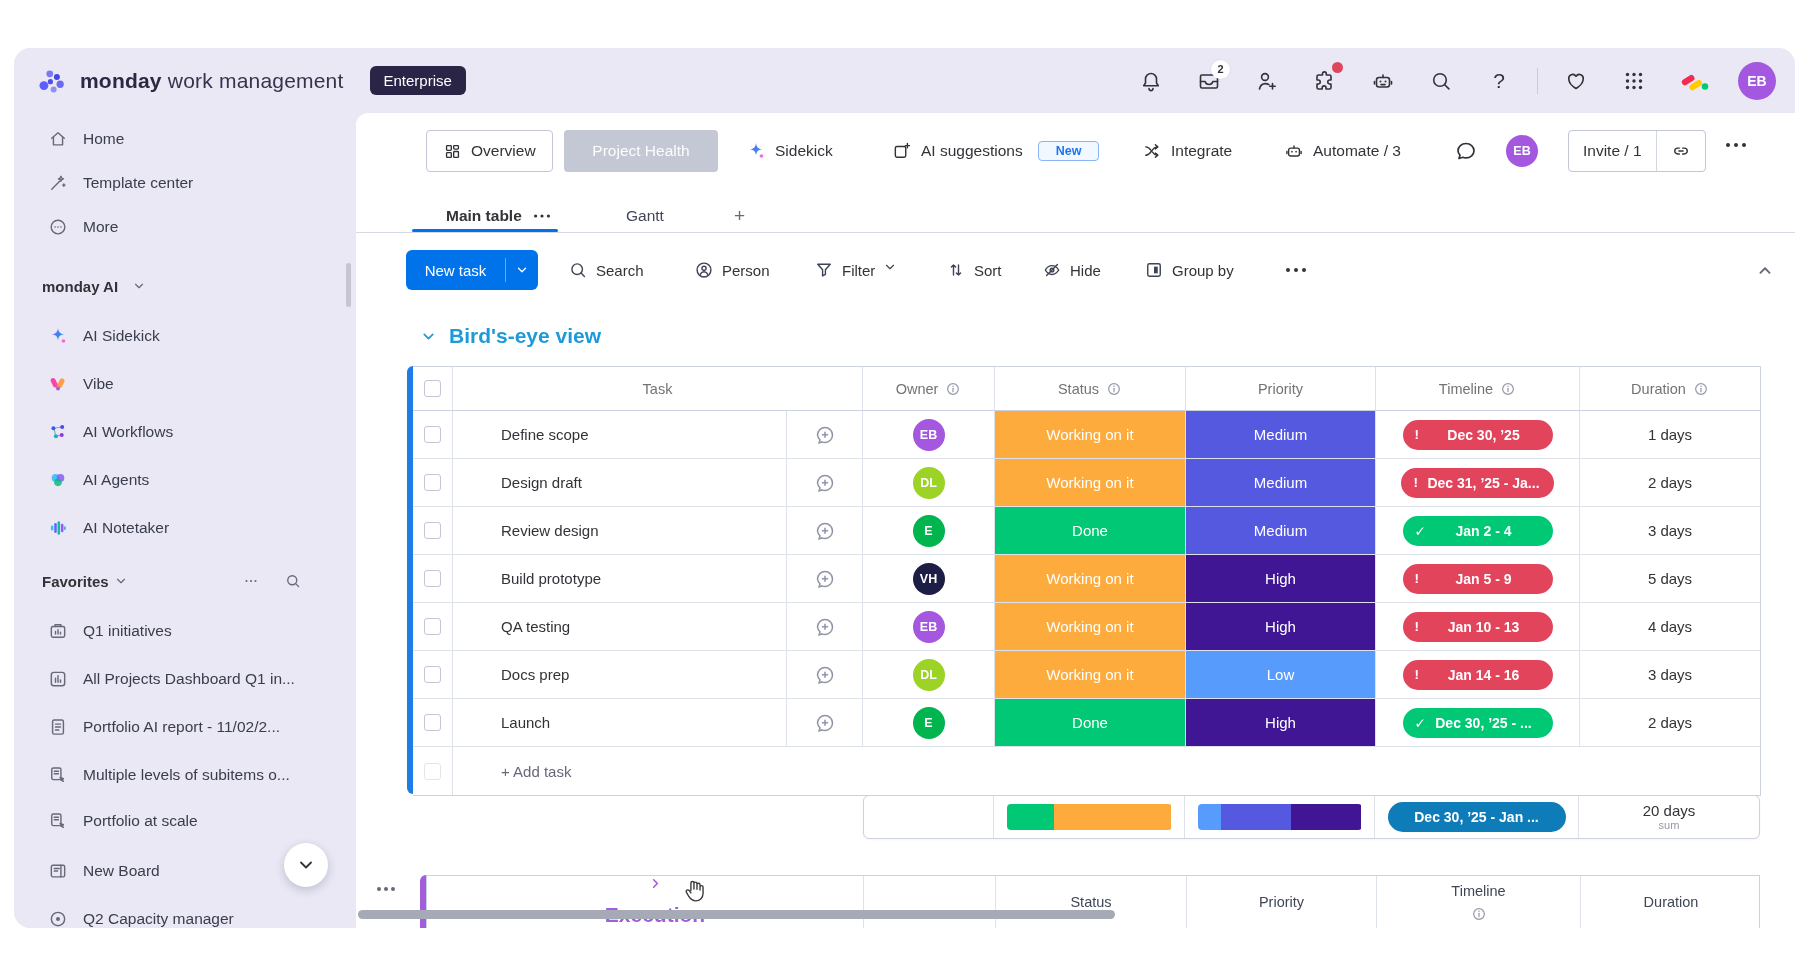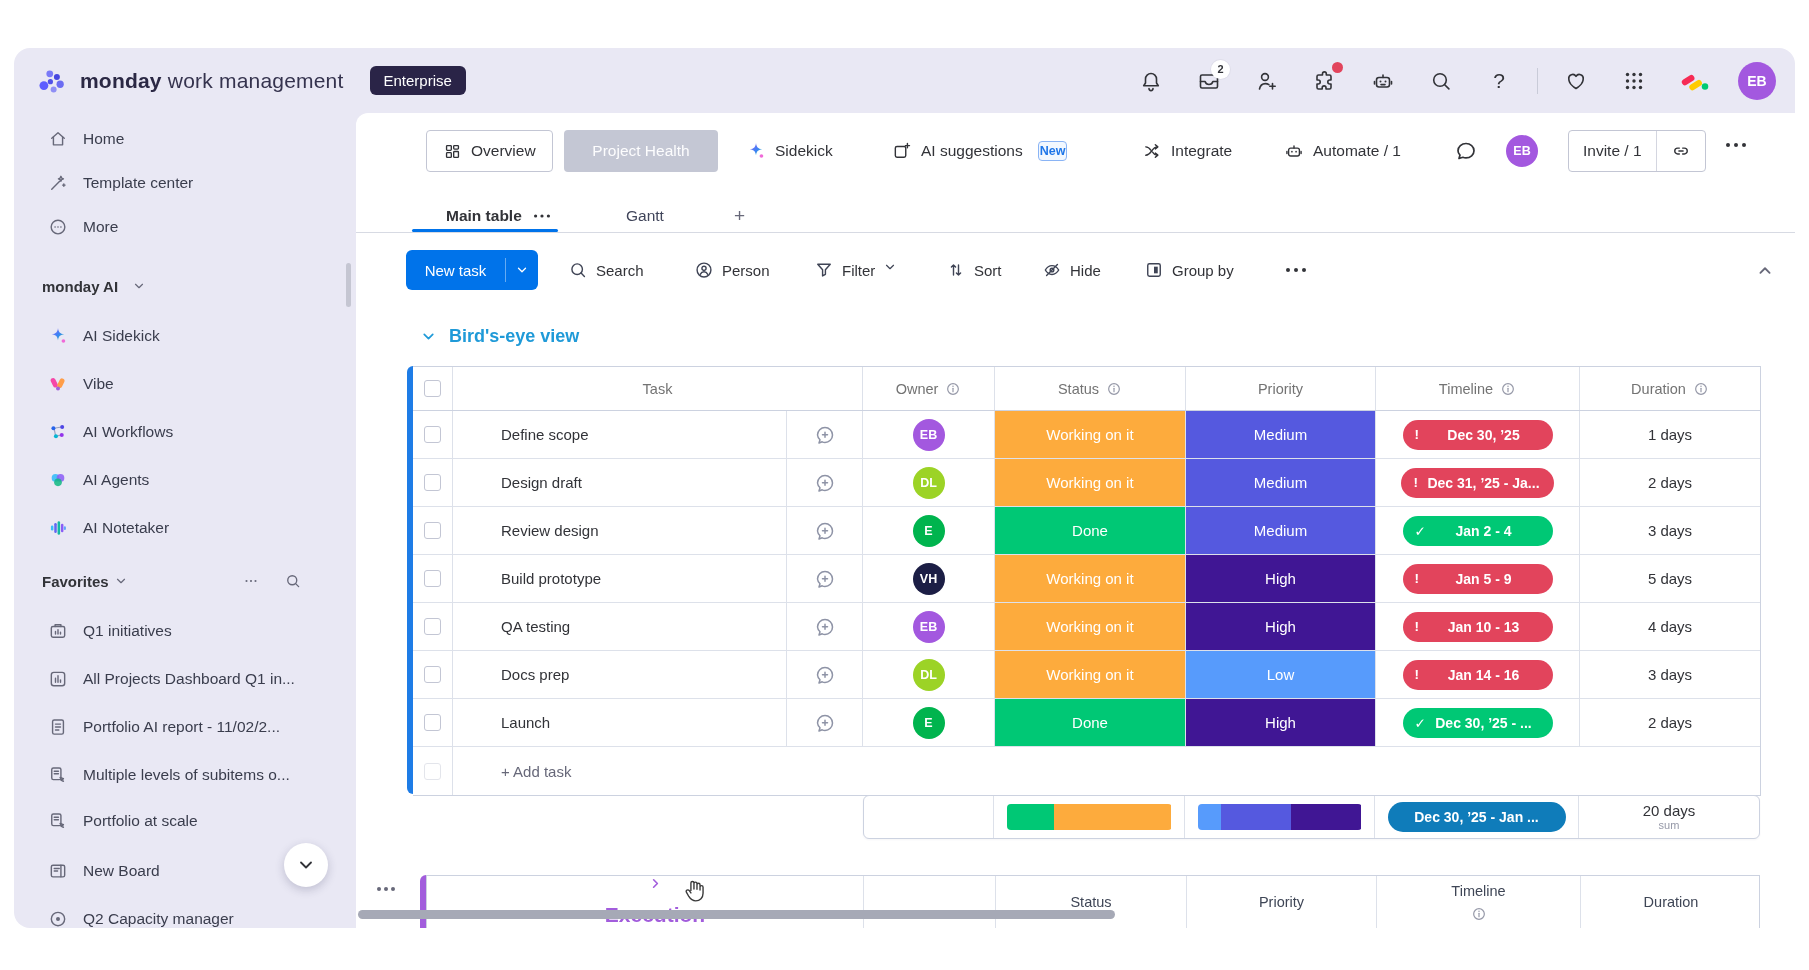--- a/index.html
+++ b/index.html
@@ -38,21 +38,21 @@
   .side-head .chev { position:absolute; width:14px; height:14px; color:#676879; }
   .side-head .hico { position:absolute; width:18px; height:18px; color:#676879; cursor:pointer; }
   .side-thumb { position:absolute; left:332px; top:150px; width:5px; height:44px; border-radius:3px; background:#c5c6d2; }
   .collapse-btn { position:absolute; left:270px; top:730px; width:44px; height:44px; border-radius:50%;
                   background:#fff; box-shadow:0 3px 10px rgba(40,40,80,.22); display:flex; align-items:center; justify-content:center; cursor:pointer; }
   
   .panel { position:absolute; left:342px; top:65px; width:1439px; height:815px; background:#fff; border-radius:12px 0 0 0; overflow:hidden; }
   .pbtn { position:absolute; top:17px; height:42px; display:inline-flex; align-items:center; gap:9px; font-size:15.5px; color:#323338; cursor:pointer; }
   .btn-outline { border:1px solid #c3c6d4; border-radius:4px; background:#fff; padding:0 16px; }
   .chip-gray { background:#c4c7d4; color:#fdfdfe; border-radius:4px; padding:0 18px; border:none; }
-  .new-badge { font-size:12.5px; color:#1f76e8; border:1px solid #8ab4f5; background:#f2f8ff; border-radius:4px; padding:2px 1px; margin-left:6px; font-weight:600; }
+  .new-badge { font-size:12.5px; color:#1f76e8; border:1px solid #8ab4f5; background:#f2f8ff; border-radius:4px; padding:2px 17px; margin-left:6px; font-weight:600; }
   .invite-btn { position:absolute; top:17px; height:42px; display:flex; align-items:stretch; border:1px solid #c3c6d4; border-radius:4px; background:#fff; overflow:hidden; }
   .invite-btn .seg { display:flex; align-items:center; padding:0 14px; font-size:15.5px; cursor:pointer; }
   .invite-btn .segdiv { width:1px; background:#d4d6e0; }
   .dots-h { display:inline-flex; gap:4px; align-items:center; cursor:pointer; }
   .dots-h i { width:4px; height:4px; border-radius:50%; background:#323338; }
   
   .vtab { position:absolute; top:87px; height:32px; display:flex; align-items:center; gap:10px; font-size:15.5px; color:#40455a; cursor:pointer; }
   .vtab.active { font-weight:700; color:#323338;margin-left:28px; }
   .tab-underline { position:absolute; top:116px; height:3px; width:146px; border-radius:2px; }
   .panel-sep { position:absolute; top:119px; left:0; width:100%; height:1px; background:#d7dae3; }
@@ -60,21 +60,21 @@
   .tool { position:absolute; top:137px; height:40px; display:inline-flex; align-items:center; gap:8px; font-size:15px; color:#323338; cursor:pointer; }
   .tool .wico { width:20px; height:20px; color:#3f4455; }
   .newtask-btn { position:absolute; left:50px; top:137px; width:132px; height:40px; border-radius:6px; color:#fff;
                  display:flex; align-items:center; cursor:pointer; font-size:15px; }
   .newtask-btn .lbl { flex:1; text-align:center; }
   .newtask-btn .cdiv { width:1px; height:24px; background:rgba(255,255,255,.4); }
   .newtask-btn .car { width:32px; display:flex; align-items:center; justify-content:center; }
   
   .group-title { position:absolute; left:64px; top:207px; height:32px; display:flex; align-items:center; gap:12px; }
   .group-title .gchev { width:17px; height:17px; cursor:pointer; }
-  .group-title .gname { font-size:18px; font-weight:700; cursor:pointer;text-align:center; }
+  .group-title .gname { font-size:21px; font-weight:700; cursor:pointer;text-align:center; }
   
   .group-bar { position:absolute; left:51px; top:253px; width:6px; height:428px; border-radius:6px 0 0 6px; }
   .tablewrap { position:absolute; left:57px; top:253px; width:1348px; border:1px solid #ccd2e0; border-left:none; background:#fff; }
   .thead { display:grid; grid-template-columns:40px 410px 132px 191px 190px 204px 180px; height:44px; border-bottom:1px solid #ccd2e0; }
   .thead .hc { display:flex; align-items:center; justify-content:center; gap:7px; font-size:14.5px; color:#737373; border-right:1px solid #dde1ea; cursor:pointer; }
   .trow { display:grid; grid-template-columns:40px 334px 76px 132px 191px 190px 204px 180px; height:48px; border-bottom:1px solid #dde1ea; }
   .trow:last-child { border-bottom:none; }
   .cell { display:flex; align-items:center; justify-content:center; border-right:1px solid #dde1ea; font-size:15px; }
   .c-task { justify-content:flex-start; padding-left:48px; color:#323338; cursor:pointer; }
   .cb { width:17px; height:17px; border:1px solid #c3c6d4; border-radius:3px; background:#fff; cursor:pointer; }
@@ -448,21 +448,21 @@
         </svg>
       <span>Integrate</span>
     </div>
     <div class="pbtn" style="left:928px">
       <svg width="20" height="20" viewBox="0 0 24 24" fill="none" stroke="currentColor" stroke-width="1.7" stroke-linecap="round" stroke-linejoin="round">
           <rect x="5.5" y="8.5" width="13" height="9.5" rx="2.5"></rect>
           <path d="M12 8.5V6M3.5 12.5v2.5M20.5 12.5v2.5"></path>
           <circle cx="9.5" cy="12.8" r="1" fill="currentColor" stroke="none"></circle>
           <circle cx="14.5" cy="12.8" r="1" fill="currentColor" stroke="none"></circle>
         </svg>
-      <span>Automate / 1</span>
+      <span>Automate / 3</span>
     </div>
     <span class="pbtn" style="left:1098px">
       <svg width="24" height="24" viewBox="0 0 24 24" fill="none" stroke="#323338" stroke-width="1.7" stroke-linejoin="round">
           <path d="M12 4.5c4.4 0 8 3.2 8 7.2s-3.6 7.2-8 7.2c-1.1 0-2.2-.2-3.1-.6L5 19.5l1-3.4c-1.2-1.2-2-2.7-2-4.4 0-4 3.6-7.2 8-7.2z"></path>
         </svg>
     </span>
     <span class="avatar" style="position:absolute; left:1150px; top:22px; width:32px; height:32px; font-size:12.5px; background:#a358df">EB</span>
     <div class="invite-btn" style="left:1212px">
       <span class="seg">Invite / 1</span>
       <span class="segdiv"></span>

